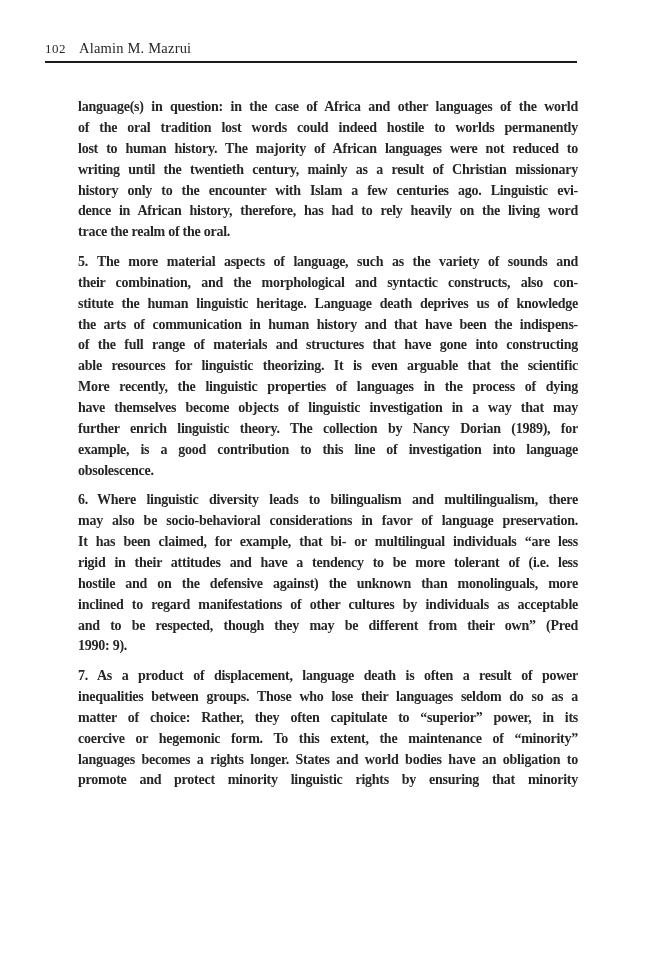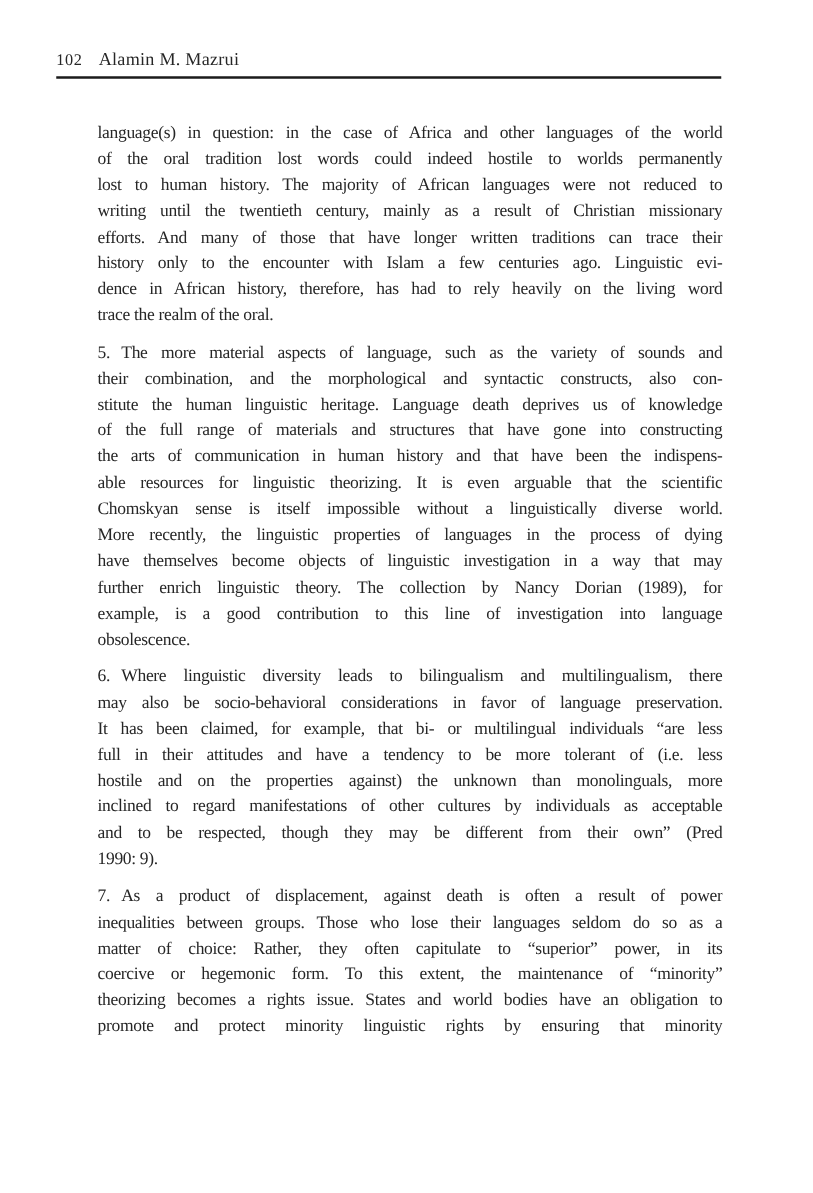--- a/index.html
+++ b/index.html
@@ -39,21 +39,21 @@
   }
   .body-text {
     position: absolute;
     left: 78px;
     top: 97px;
     width: 500px;
     font-size: 14px;
     line-height: 20.9px;
     letter-spacing: -0.25px;
   }
-  .para { margin: 0 0 8.6px 0; }
+  .para { margin: 0 0 8.6px 0; font-weight: bold; }
   .line {
     height: 20.9px;
     overflow: hidden;
     text-align: justify;
     text-align-last: justify;
   }
   .line.final { text-align-last: left; }
   .para-num {
     display: inline-block;
     padding-right: 9px;
@@ -67,51 +67,49 @@
     <span class="pagenum">102</span>
     <span class="head-title">Alamin M. Mazrui</span>
   </header>
   <div class="rule"></div>
   <main class="body-text">
       <div class="para">
         <div class="line">language(s) in question: in the case of Africa and other languages of the world</div>
         <div class="line">of the oral tradition lost words could indeed hostile to worlds permanently</div>
         <div class="line">lost to human history. The majority of African languages were not reduced to</div>
         <div class="line">writing until the twentieth century, mainly as a result of Christian missionary</div>
-        <div class="line">efforts. And many of those that have longer written traditions can trace their</div>
         <div class="line">history only to the encounter with Islam a few centuries ago. Linguistic evi-</div>
         <div class="line">dence in African history, therefore, has had to rely heavily on the living word</div>
         <div class="line final">trace the realm of the oral.</div>
       </div>
       <div class="para">
         <div class="line"><span class="para-num">5.</span><span>The more material aspects of language, such as the variety of sounds and</span></div>
         <div class="line">their combination, and the morphological and syntactic constructs, also con-</div>
         <div class="line">stitute the human linguistic heritage. Language death deprives us of knowledge</div>
+        <div class="line">the arts of communication in human history and that have been the indispens-</div>
         <div class="line">of the full range of materials and structures that have gone into constructing</div>
-        <div class="line">the arts of communication in human history and that have been the indispens-</div>
         <div class="line">able resources for linguistic theorizing. It is even arguable that the scientific</div>
-        <div class="line">Chomskyan sense is itself impossible without a linguistically diverse world.</div>
         <div class="line">More recently, the linguistic properties of languages in the process of dying</div>
         <div class="line">have themselves become objects of linguistic investigation in a way that may</div>
         <div class="line">further enrich linguistic theory. The collection by Nancy Dorian (1989), for</div>
         <div class="line">example, is a good contribution to this line of investigation into language</div>
         <div class="line final">obsolescence.</div>
       </div>
       <div class="para">
         <div class="line"><span class="para-num">6.</span><span>Where linguistic diversity leads to bilingualism and multilingualism, there</span></div>
         <div class="line">may also be socio-behavioral considerations in favor of language preservation.</div>
         <div class="line">It has been claimed, for example, that bi- or multilingual individuals “are less</div>
-        <div class="line">full in their attitudes and have a tendency to be more tolerant of (i.e. less</div>
-        <div class="line">hostile and on the properties against) the unknown than monolinguals, more</div>
+        <div class="line">rigid in their attitudes and have a tendency to be more tolerant of (i.e. less</div>
+        <div class="line">hostile and on the defensive against) the unknown than monolinguals, more</div>
         <div class="line">inclined to regard manifestations of other cultures by individuals as acceptable</div>
         <div class="line">and to be respected, though they may be different from their own” (Pred</div>
         <div class="line final">1990: 9).</div>
       </div>
       <div class="para">
-        <div class="line"><span class="para-num">7.</span><span>As a product of displacement, against death is often a result of power</span></div>
+        <div class="line"><span class="para-num">7.</span><span>As a product of displacement, language death is often a result of power</span></div>
         <div class="line">inequalities between groups. Those who lose their languages seldom do so as a</div>
         <div class="line">matter of choice: Rather, they often capitulate to “superior” power, in its</div>
         <div class="line">coercive or hegemonic form. To this extent, the maintenance of “minority”</div>
-        <div class="line">theorizing becomes a rights issue. States and world bodies have an obligation to</div>
+        <div class="line">languages becomes a rights longer. States and world bodies have an obligation to</div>
         <div class="line">promote and protect minority linguistic rights by ensuring that minority</div>
       </div>
     </main>
 </div>
 
 </body></html>

